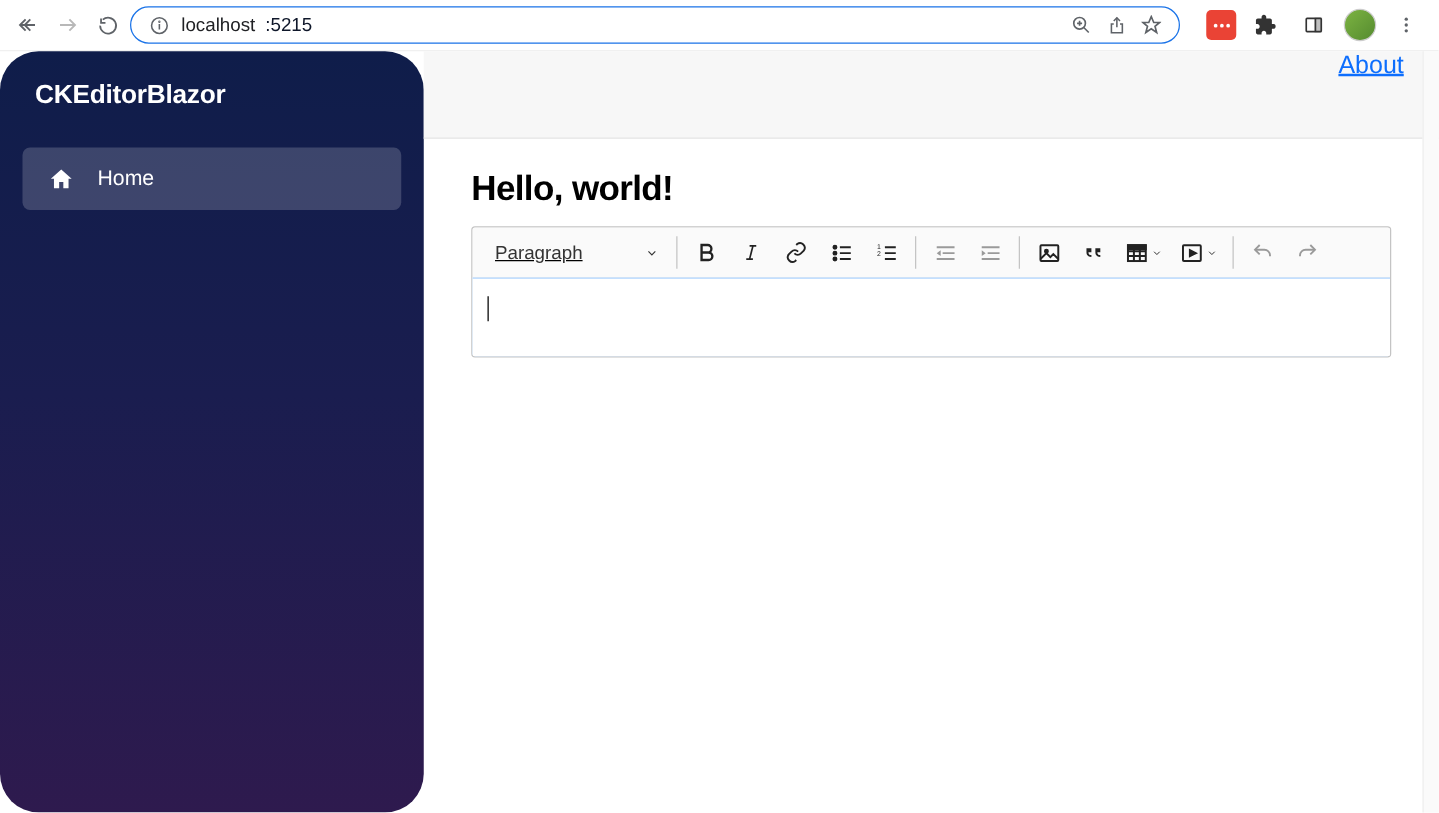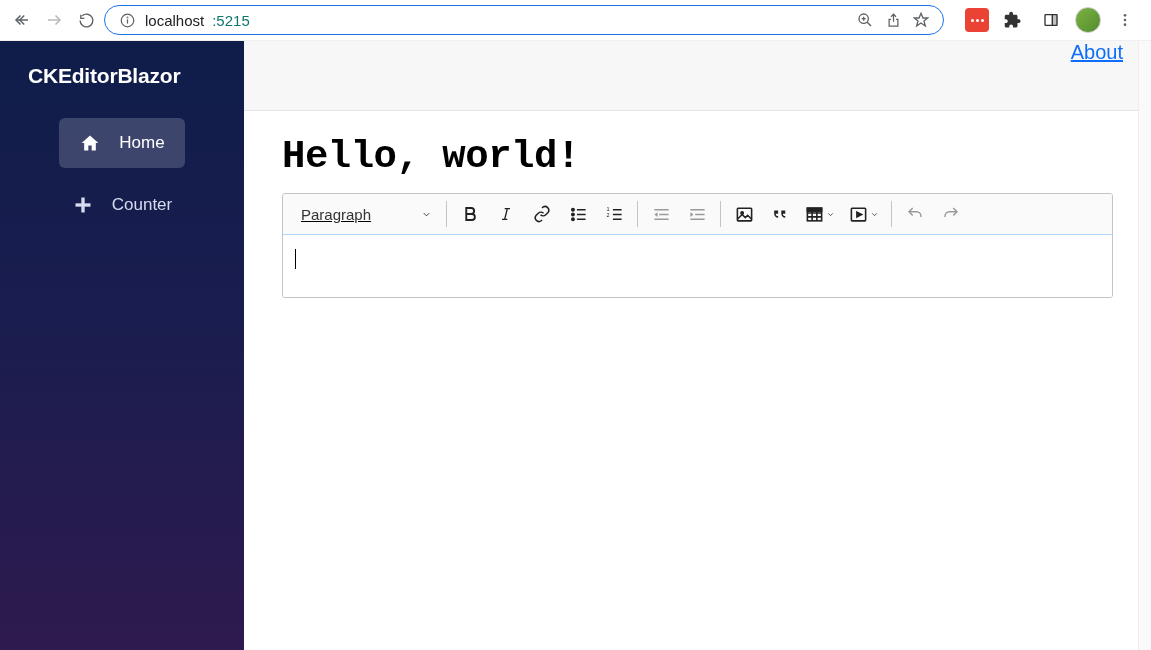--- a/index.html
+++ b/index.html
@@ -5,45 +5,45 @@
   * { box-sizing: border-box; }
   html, body { margin:0; padding:0; font-family: -apple-system, "Helvetica Neue", Arial, sans-serif; height:100%; }
   body { width:1151px; height:650px; overflow:hidden; background:#fff; }
 
   
   .browser-chrome { height:41px; background:#fff; display:flex; align-items:center; padding:0 8px; gap:4px; border-bottom:1px solid #f0f0f0;}
   .nav-btn { width:28px; height:28px; display:flex; align-items:center; justify-content:center; color:#5f6368; border-radius:50%; }
   .nav-btn.disabled { color:#b8b8b8; }
   .omnibox { flex:0 0 auto; width:840px; height:30px; border:1.5px solid #1a73e8; border-radius:15px; display:flex; align-items:center; padding:0 12px; gap:8px; font-size:15px; color:#202124;}
   .omnibox .host { color:#202124; }
-  .omnibox .port { color:#0f766e; }
+  .omnibox .port { color:#0f172a; }
   .omnibox-spacer { flex:1; }
   .omni-action { width:20px; display:flex; justify-content:center; color:#5f6368; }
   .chrome-right { display:flex; align-items:center; gap:10px; margin-left:auto; padding-right:4px;}
   .ext-red { width:24px; height:24px; background:#ea4335; border-radius:4px; display:flex; align-items:center; justify-content:center;}
   .ext-red span{ width:3px; height:3px; background:#fff; border-radius:50%; margin:0 1px; display:inline-block;}
   .avatar { width:26px; height:26px; border-radius:50%; background: linear-gradient(135deg,#7cb342,#558b2f); border:1px solid #ccc;}
 
   
   .app { display:flex; height:609px; }
 
   
-  .sidebar { width:244px; background: linear-gradient(180deg, #0f1d4a 0%, #1a1d4f 45%, #2e1a4e 100%); color:#fff; flex-shrink:0;}
+  .sidebar { width:339px; background: linear-gradient(180deg, #0f1d4a 0%, #1a1d4f 45%, #2e1a4e 100%); color:#fff; flex-shrink:0;border-radius:31px;}
   .app-title { font-size:21px; font-weight:600; padding:23px 28px 30px 28px; letter-spacing:-0.2px;}
-  .nav { padding:0 18px; display:flex; flex-direction:column; gap:12px;align-items:center;}
+  .nav { padding:0 18px; display:flex; flex-direction:column; gap:12px;}
   .nav-item { display:flex; align-items:center; gap:18px; padding:15px 20px; border-radius:6px; font-size:17px; color:#d8dbed; cursor:pointer;}
   .nav-item.active { background: rgba(255,255,255,0.18); color:#fff;}
   .nav-item .icon { width:22px; display:flex; justify-content:center; }
 
   
   .main { flex:1; display:flex; flex-direction:column; min-width:0;}
   .topbar { height:70px; background:#f7f7f7; border-bottom:1px solid #e5e5e5; display:flex; align-items:flex-start; justify-content:flex-end; padding-right:28px;}
   .topbar a { color:#0d6efd; font-size:20px; text-decoration:underline; }
   .content { padding:20px 38px; }
-  h1.hello { font-size:39px; font-weight:700; margin:4px 0 14px 0; letter-spacing:-0.5px;font-family:Liberation Mono, monospace;}
+  h1.hello { font-size:28px; font-weight:700; margin:4px 0 14px 0; letter-spacing:-0.5px;}
   p.welcome { font-size:18px; margin:0 0 12px 0; }
 
   
   .editor { border:1px solid #c4c4c4; border-radius:3px; overflow:hidden;}
   .toolbar { display:flex; align-items:center; background:#fafafa; border-bottom:1px solid #c4c4c4; padding:4px 6px; gap:0;text-decoration:underline;}
   .tool-group { display:flex; align-items:center; padding:0 8px; gap:10px; }
   .tool-sep { width:1px; height:26px; background:#c4c4c4; margin:0 2px;}
   .heading-drop { width:155px; height:32px; display:flex; align-items:center; padding:0 12px; font-size:15px; justify-content:space-between; color:#333;}
   .tool-btn { width:26px; height:26px; display:flex; align-items:center; justify-content:center; color:#222; }
   .tool-btn svg { display:block; }
@@ -147,29 +147,20 @@
     <div class="app-title">CKEditorBlazor</div>
     <div class="nav">
       <div class="nav-item active">
         <span class="icon">
           <svg width="20" height="20" viewBox="0 0 24 24" fill="currentColor">
               <path d="M12 3l10 9h-3v9h-5v-6h-4v6H5v-9H2z"></path>
             </svg>
         </span>
         <span>Home</span>
       </div>
-      <div class="nav-item">
-        <span class="icon">
-          <svg width="20" height="20" viewBox="0 0 24 24" fill="currentColor">
-              <rect x="10" y="3" width="4" height="18"></rect>
-              <rect x="3" y="10" width="18" height="4"></rect>
-            </svg>
-        </span>
-        <span>Counter</span>
-      </div>
     </div>
   </div>
 
   <div class="main">
     <div class="topbar">
       <a href="#">About</a>
     </div>
     <div class="content">
       <h1 class="hello">Hello, world!</h1>
 

